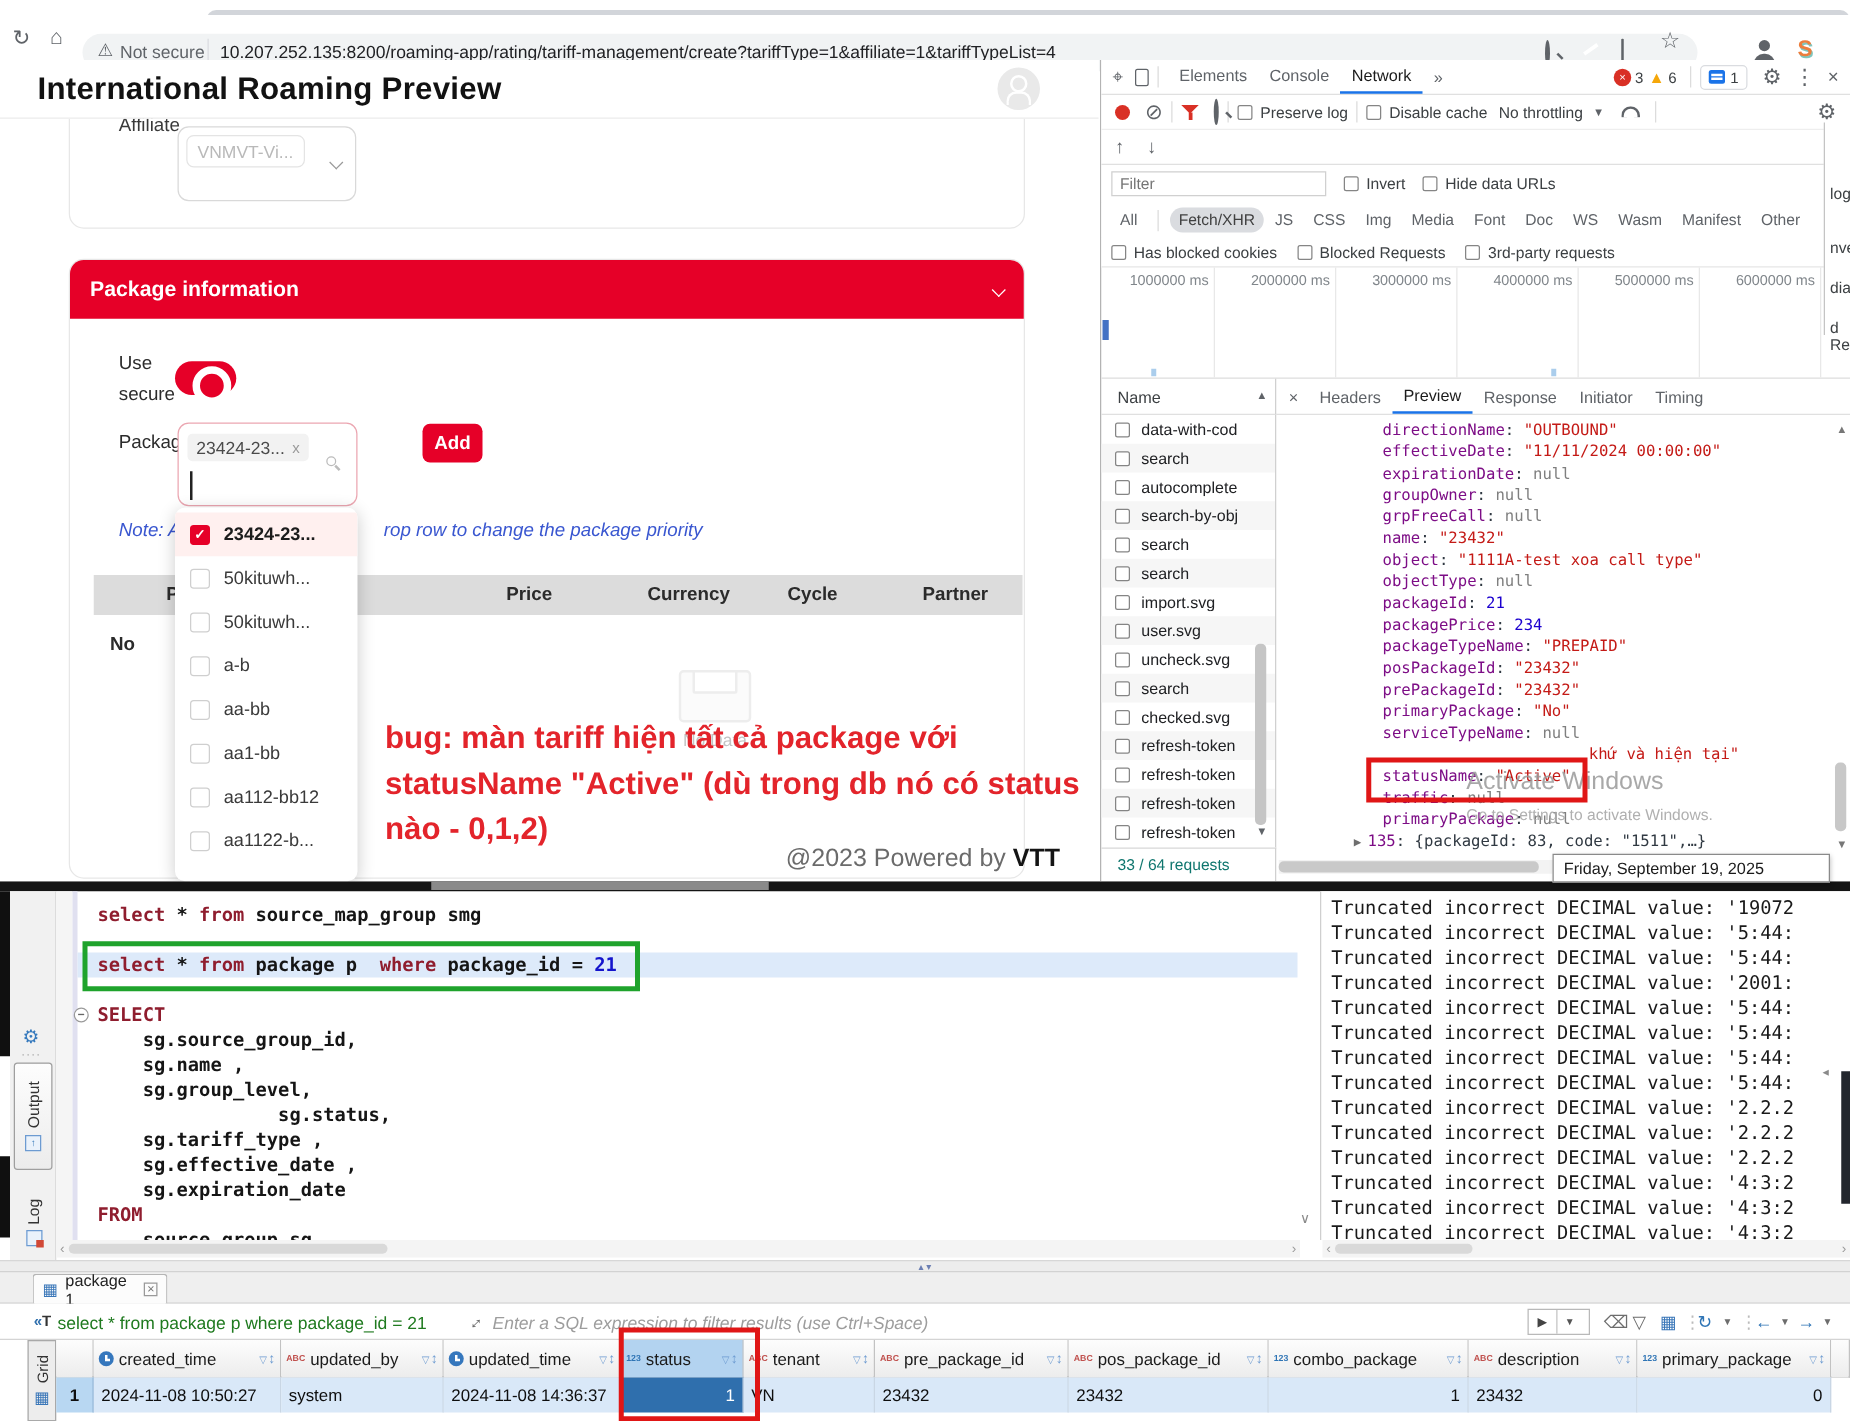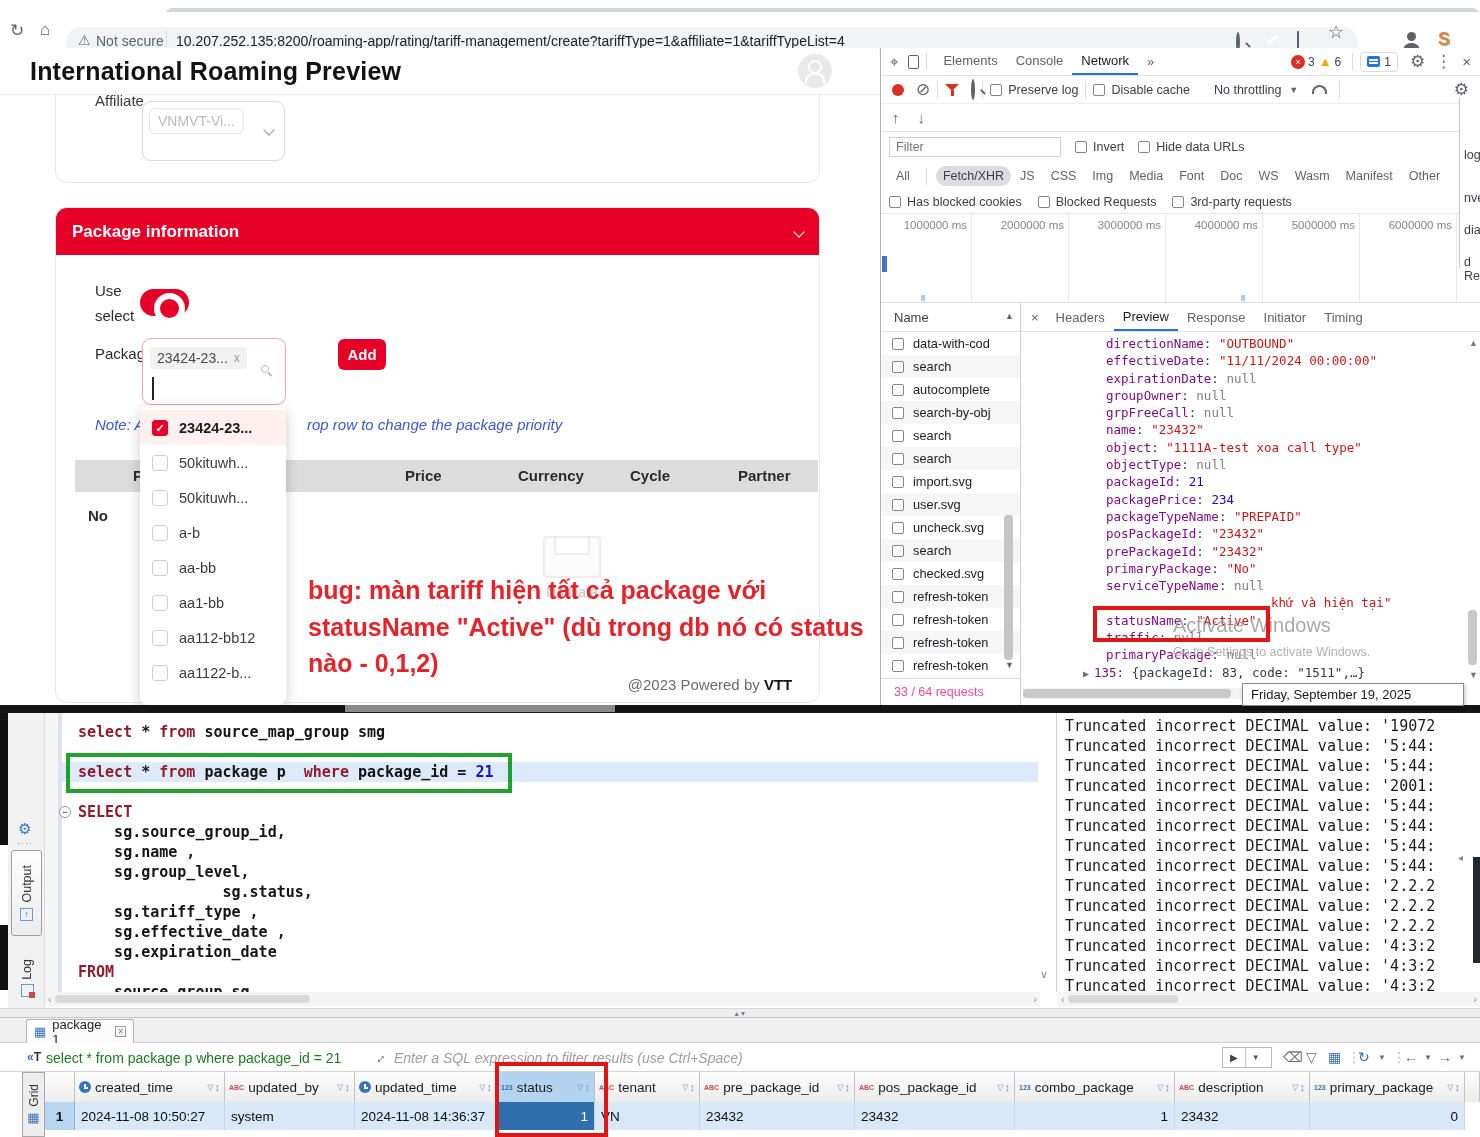--- a/index.html
+++ b/index.html
@@ -52,21 +52,21 @@
 .magsm::after{content:"";position:absolute;width:1.5px;height:5px;background:#bbb;transform:rotate(-45deg);left:7px;top:6px}
 .addbtn{position:absolute;left:338px;top:291px;width:48px;height:31px;background:#e60028;color:#fff;border:none;border-radius:6px;font-size:15px;font-weight:bold;font-family:"Liberation Sans",sans-serif}
 .noteL{position:absolute;left:95px;top:368px;font-size:15px;font-style:italic;color:#3a57d0}
 .noteR{position:absolute;left:307px;top:368px;font-size:15px;font-style:italic;color:#3a57d0}
 .tblhead{position:absolute;left:75px;top:412px;width:743px;height:32px;background:#dcdcdc}
 .tblh{position:absolute;top:0;line-height:32px;font-size:15px;font-weight:bold;color:#2b2b2b}
 .nodata{position:absolute;left:512px;top:488px;width:120px;text-align:center}
 .ndbox{width:58px;height:42px;margin:0 auto;border:2px solid #ededed;border-radius:4px;background:#fbfbfb;position:relative}
 .ndbox::after{content:"";position:absolute;left:9px;right:9px;top:-2px;height:15px;background:#fff;border:2px solid #ededed;border-radius:2px}
 .ndtext{margin-top:6px;font-size:14px;color:#c3c3c3}
-.appfooter{position:absolute;left:560px;top:628px;width:300px;text-align:center;font-size:15px;color:#6b6b6b}
+.appfooter{position:absolute;left:548px;top:628px;width:300px;text-align:right;font-size:20px;color:#6b6b6b}
 .appfooter b{color:#141414}
 .dd{position:absolute;left:140px;top:358px;width:146px;height:299px;background:#fff;border-radius:8px;box-shadow:0 3px 14px rgba(0,0,0,.2);overflow:hidden;z-index:30;padding-top:4px}
 .ddi{height:35px;display:flex;align-items:center;gap:11px;padding:0 12px;font-size:14.5px;color:#3a3a3a}
 .ddi.checked{background:#fff0ef;font-weight:bold;color:#1c1c1c}
 .ddcb{width:16px;height:16px;border:1px solid #cfcfcf;border-radius:3px;background:#fff;flex:0 0 auto;text-align:center;font-size:11px;line-height:15px}
 .ddi.checked .ddcb{background:#e60028;border-color:#e60028;color:#fff}
 .ddthumb{position:absolute;left:138px;top:6px;width:5px;height:46px;background:#b3b3b3;border-radius:3px}
 .bugwrap{position:absolute;left:308px;top:524px;z-index:8}
 .bugline{font-size:25px;font-weight:bold;color:#e3242b;line-height:36.5px;white-space:nowrap}
 
@@ -184,21 +184,21 @@
     <span class="afftag">VNMVT-Vi...</span>
     <span class="chev" style="position:absolute;left:122px;top:24px"></span>
   </div>
 
   <div class="card" style="left:55px;top:159px;width:765px;height:496px">
     <div class="c2head">
       <span class="c2title">Package information</span>
       <span class="chev" style="margin-left:auto;border-color:#fff"></span>
     </div>
   </div>
-  <div class="usepk">Use select</div>
+  <div class="usepk">Use secure</div>
   <div class="tgl"></div>
   <div class="pkglab">Package</div>
   <div class="pkginput">
     <span class="pkgtag">
         <span>23424-23...</span>
         <span class="tagx">x</span>
       </span>
     <span class="magsm"></span>
     <span class="caret"></span>
   </div>
@@ -297,21 +297,21 @@
     <span class="bico" style="position:static;margin-left:12px">⊘</span>
     <span class="sep"></span>
     <span class="funnel"></span>
     <span style="margin-left:12px"><span class="mag" style="border-color:#5f6368"></span></span>
     <span class="sep"></span>
     <span class="cb"></span>
       <span class="dtlab">Preserve log</span>
     <span class="sep"></span>
     <span class="cb"></span>
       <span class="dtlab">Disable cache</span>
-    <span class="dtlab" style="margin-left:24px">No throttling</span>
+    <span class="dtlab" style="margin-left:9px">No throttling</span>
     <span style="font-size:9px;color:#5f6368;margin-left:8px">▼</span>
     <span style="margin-left:14px;width:15px;height:9px;border:2px solid #5f6368;border-bottom:none;border-radius:12px 12px 0 0"></span>
     <span class="sep" style="margin-left:12px"></span>
     <span class="bico" style="position:static;margin-left:auto;margin-right:12px">⚙</span>
   </div>
 
   <div class="dtrow" style="top:56px;height:28px;border-bottom:1px solid #e0e0e0;padding-left:11px;gap:18px">
     <span class="bico" style="position:static;font-size:15px">↑</span>
     <span class="bico" style="position:static;font-size:15px">↓</span>
   </div>
@@ -437,21 +437,21 @@
       </div>
       <div class="rq">
         <span class="cb"></span>
         <span class="rqn">refresh-token</span>
       </div>
     </div>
   <div class="abs" style="left:123px;top:467px;width:9px;height:145px;background:#c5c5c5;border-radius:4px"></div>
   <span class="abs" style="left:124px;top:612px;font-size:9px;color:#5f6368">▼</span>
 
   <div class="abs" style="left:0;top:630px;width:140px;height:27px;border-top:1px solid #d8d8d8;border-right:1px solid #d0d0d0;display:flex;align-items:center;padding-left:13px">
-    <span style="font-size:12.5px;color:#ec4899">33 / 64 requests</span>
+    <span style="font-size:12.5px;color:#0f766e">33 / 64 requests</span>
   </div>
 
   <div class="abs" style="left:140px;top:255px;width:460px;height:29px;border-bottom:1px solid #e0e0e0;display:flex;align-items:center">
     <span style="margin:0 8px 0 10px;font-size:13px;color:#5f6368">×</span>
     <span style="display:flex;height:29px;align-items:center">
         <span class="dtab">Headers</span>
         <span class="dtab active">Preview</span>
         <span class="dtab">Response</span>
         <span class="dtab">Initiator</span>
         <span class="dtab">Timing</span>

